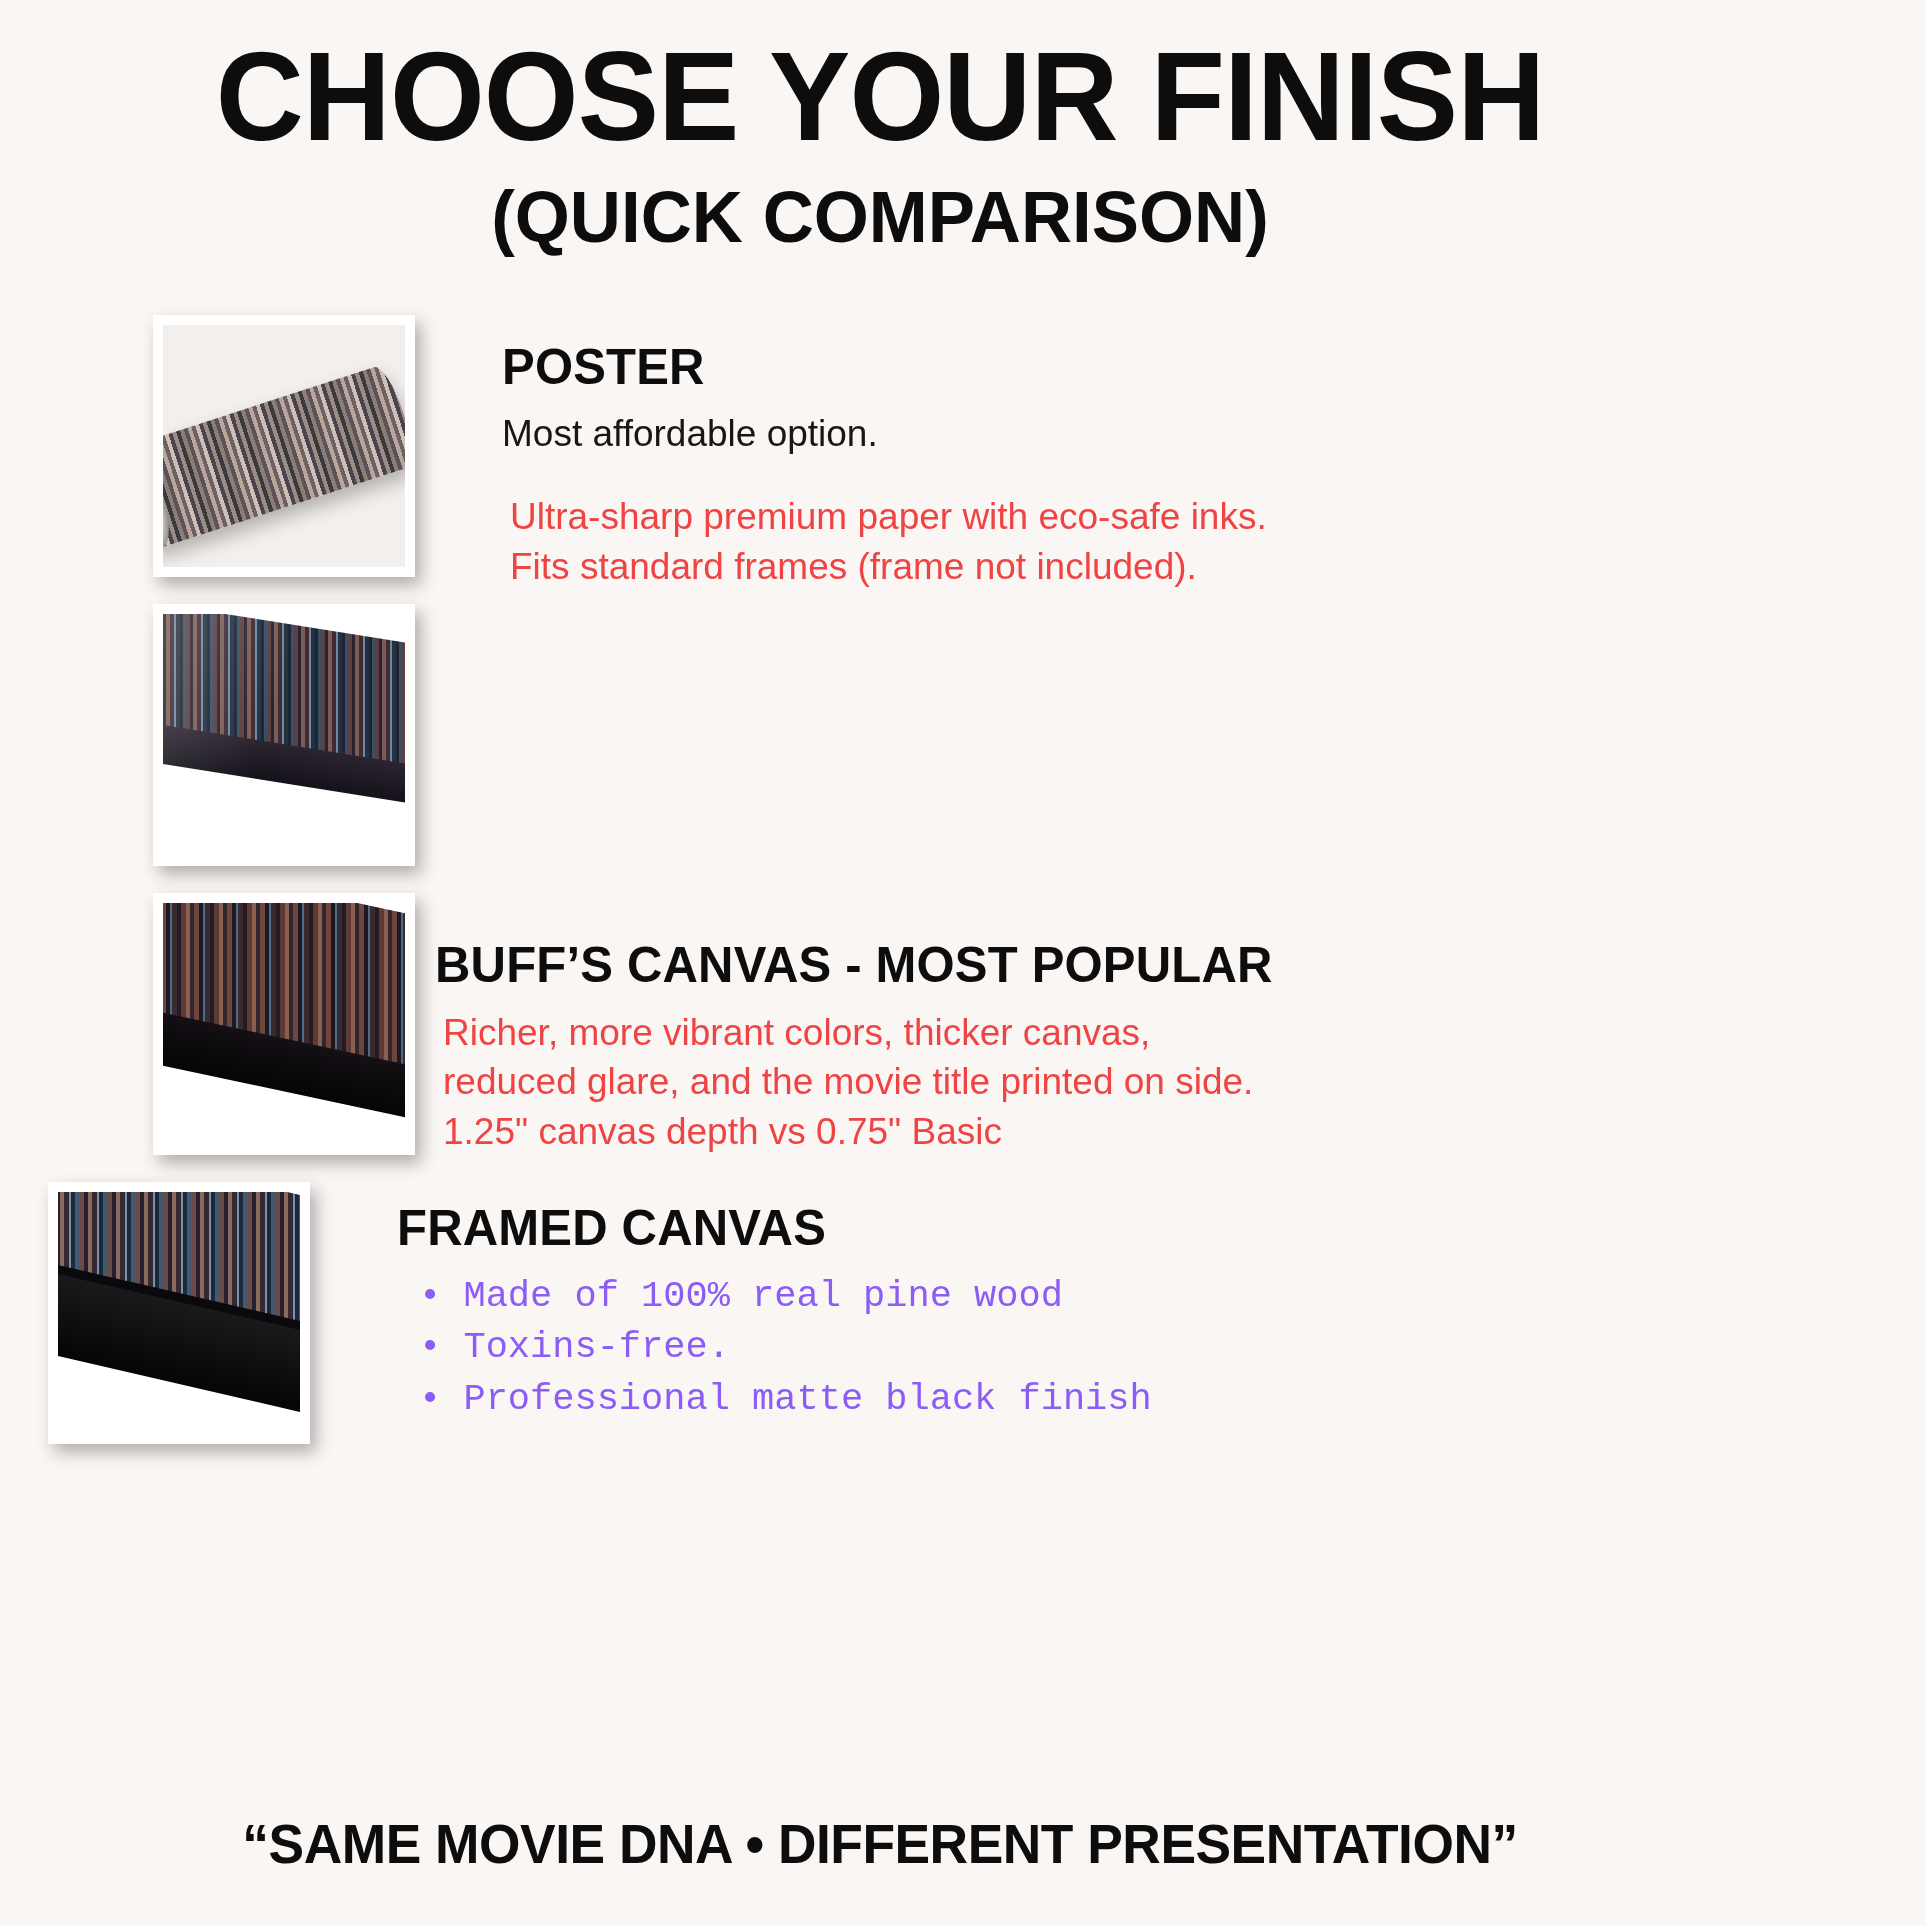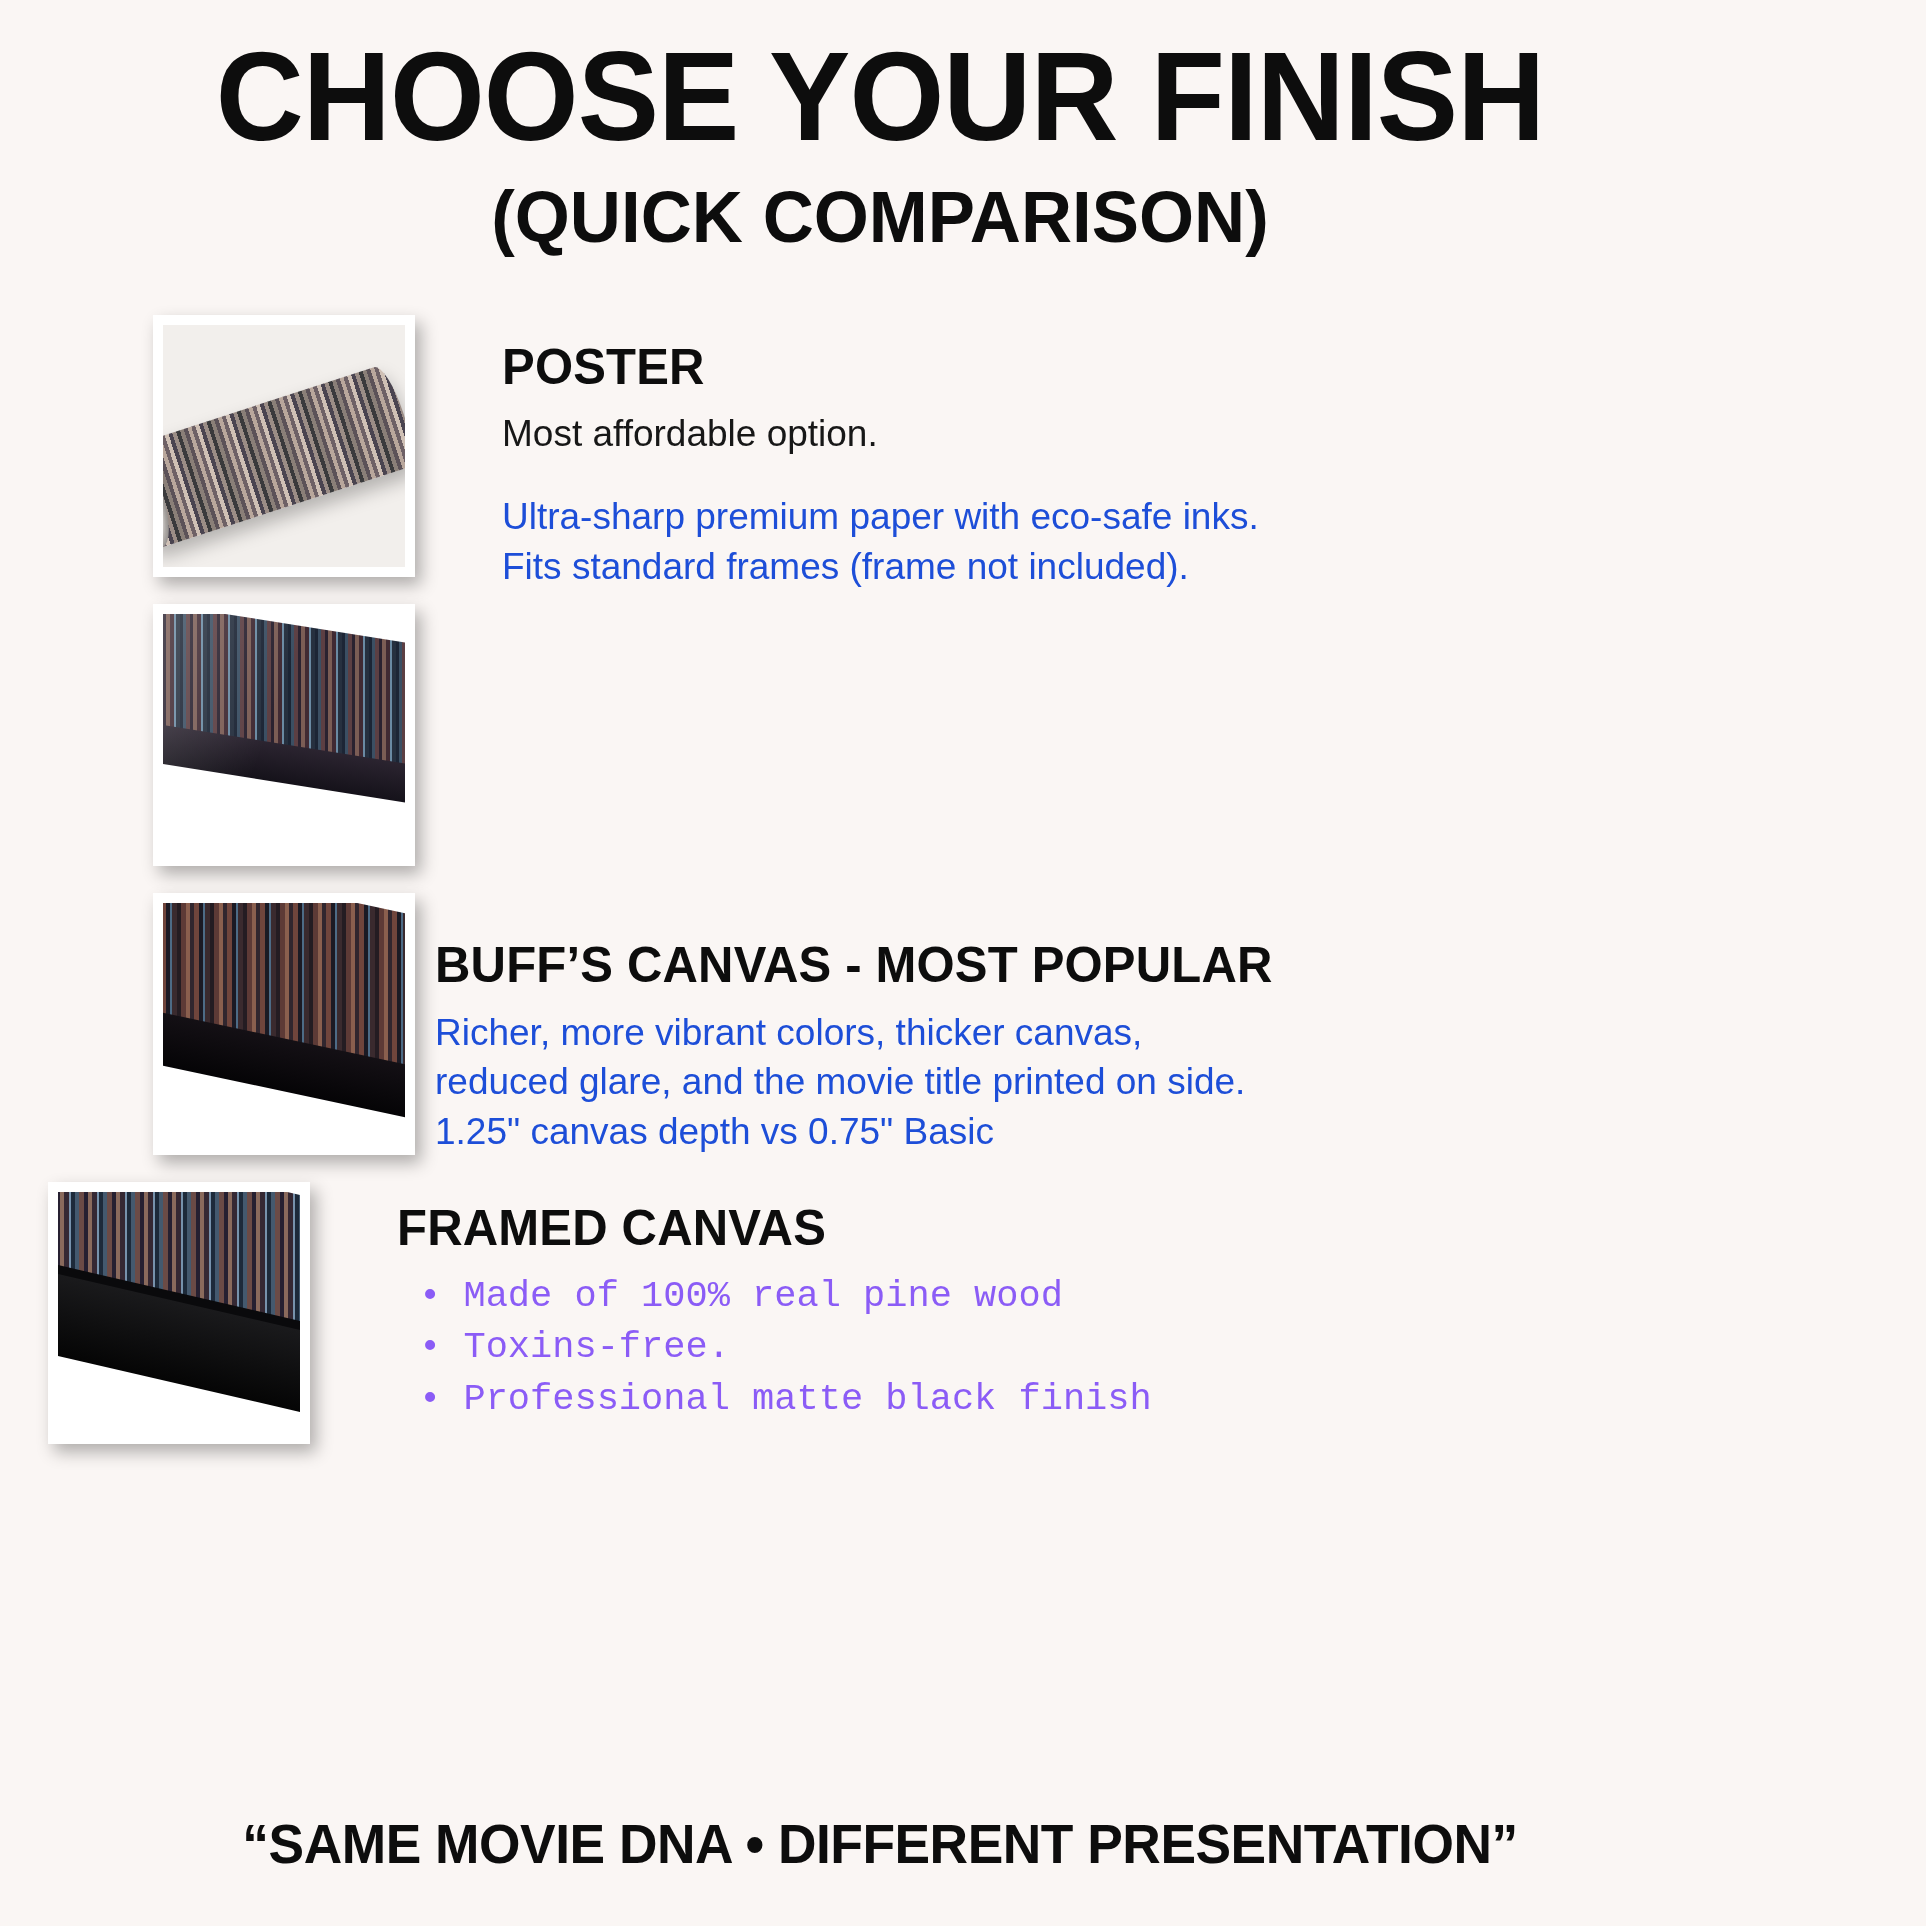--- a/index.html
+++ b/index.html
@@ -185,23 +185,23 @@
   .lead{
     font-size:37px;
     font-weight:400;
     margin:15px 0 34px 0;
     line-height:1.32;
     color:#171717;
   }
   .detail{
     font-size:37px;
     font-weight:400;
-    margin:0;
+    margin:8px;
     line-height:1.34;
-    color:#1d4ed8;
+    color:#ef4444;
   }
   .detail .l{display:block;}
   ul.bullets{
     list-style:none;
     margin:16px 0 4px 0;
     padding:0 0 0 22px;
     font-size:37px;
     line-height:1.40;
     color:#8b5cf6;
     font-family:Liberation Mono, monospace;

